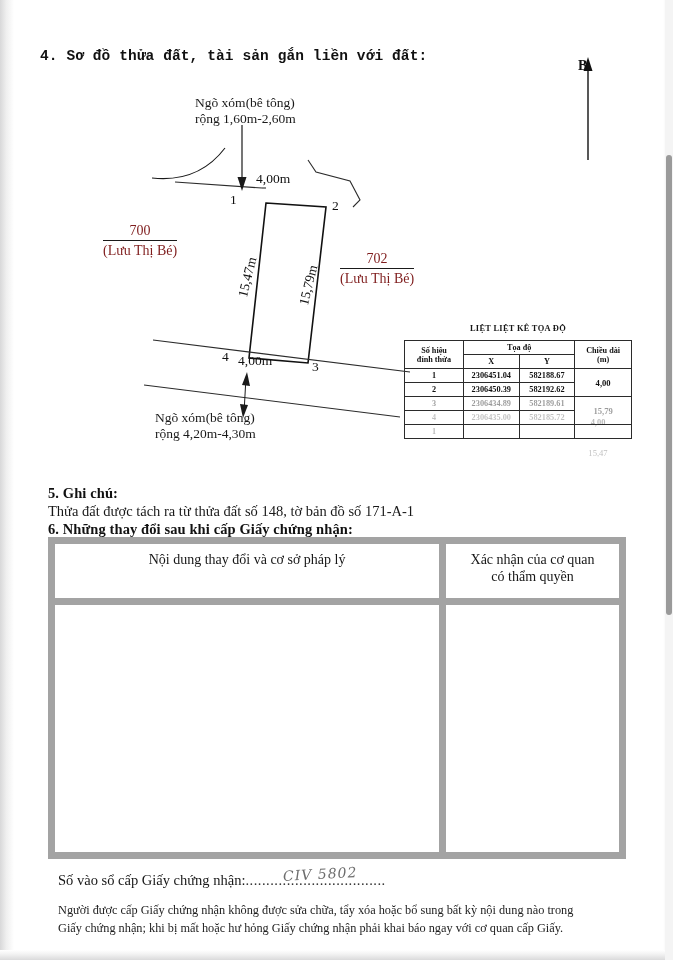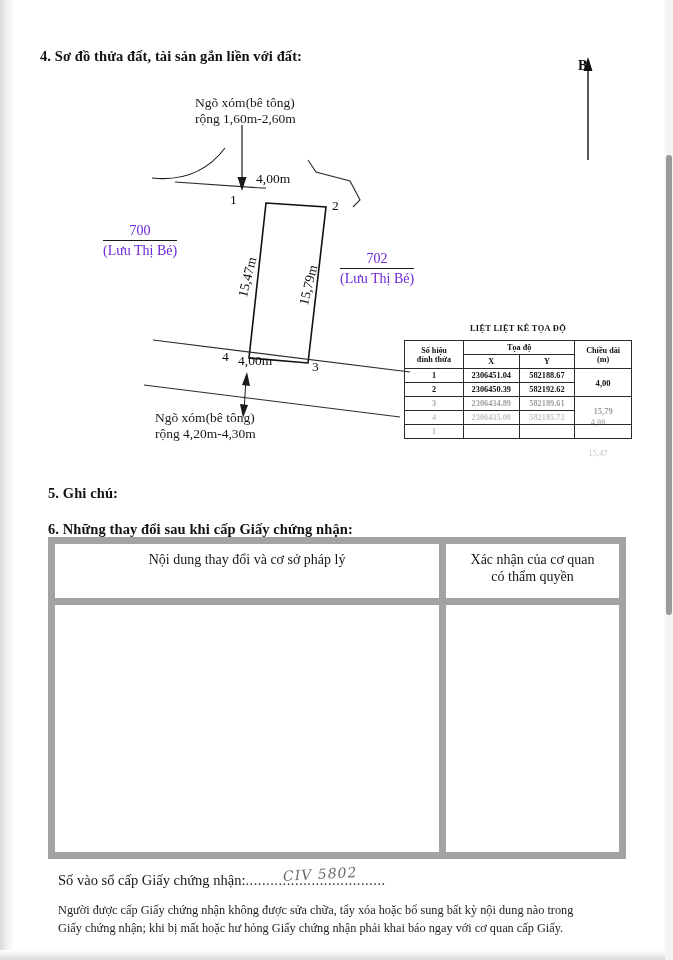--- a/index.html
+++ b/index.html
@@ -86,21 +86,21 @@
   .map-label {
     position: absolute;
     font-size: 13.5px;
     color: #1a1a1a;
     white-space: nowrap;
     line-height: 1.15;
   }
   .parcel-no {
     position: absolute;
     font-size: 14px;
-    color: #6d28d9;
+    color: #7f1d1d;
     text-align: center;
     white-space: nowrap;
   }
   .parcel-no .num {
     display: block;
     border-bottom: 1px solid #1a1a1a;
     padding: 0 5px 1px 5px;
   }
   .parcel-no .owner { display: block; padding-top: 2px; }
 
@@ -218,21 +218,21 @@
 </style>
 </head>
 <body>
 
 <div id="page">
 
   <div class="page-edge-left"></div>
   <div class="page-edge-right"></div>
   <div class="page-edge-bottom"></div>
 
-  <div class="sec-head" style="left:40px; top:48px;">4. Sơ đồ thửa đất, tài sản gắn liền với đất:</div>
+  <div class="sec-head" style="left:40px; top:48px;font-family:Liberation Mono, monospace;">4. Sơ đồ thửa đất, tài sản gắn liền với đất:</div>
 
   <svg style="position:absolute;left:576px;top:55px;" width="26" height="110">
     <line x1="12" y1="12" x2="12" y2="105" stroke="#111" stroke-width="1.4"></line>
     <polygon points="12,2 7.5,16 16.5,16" fill="#111"></polygon>
   </svg>
   <div class="north">B</div>
 
   <div id="sketch">
     <svg width="600" height="420" viewBox="0 0 600 420">
 
@@ -346,20 +346,21 @@
       </tr>
     </tbody>
   </table>
 
   <div style="position:absolute; left:566px; top:418px; width:64px; text-align:center;
               font-size:8.4px; font-weight:bold; color:#111; opacity:.30;">4,00</div>
   <div style="position:absolute; left:566px; top:448px; width:64px; text-align:center;
               font-size:8.6px; font-weight:normal; color:#111; opacity:.28;">15,47</div>
 
   <div class="sec-head" style="left:48px; top:485px;">5. Ghi chú:</div>
+  <div class="sec-text" style="left:48px; top:503px;">Thửa đất được tách ra từ thửa đất số 148, tờ bản đồ số 171-A-1</div>
 
   <div class="sec-head" style="left:48px; top:521px;">6. Những thay đổi sau khi cấp Giấy chứng nhận:</div>
 
   <table id="changes-table">
     <colgroup>
         <col style="width:68.5%">
         <col style="width:31.5%">
       </colgroup>
     <thead>
       <tr>

